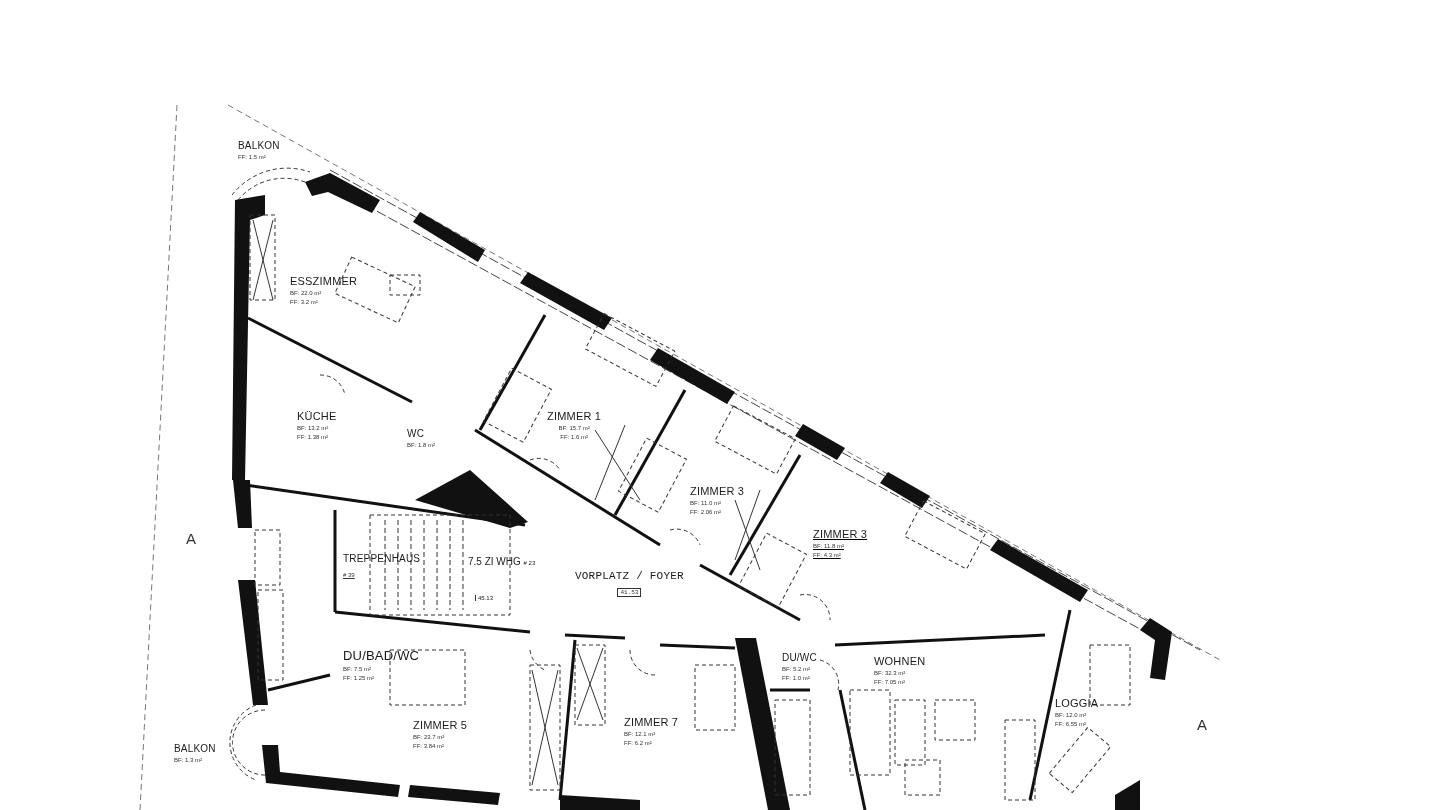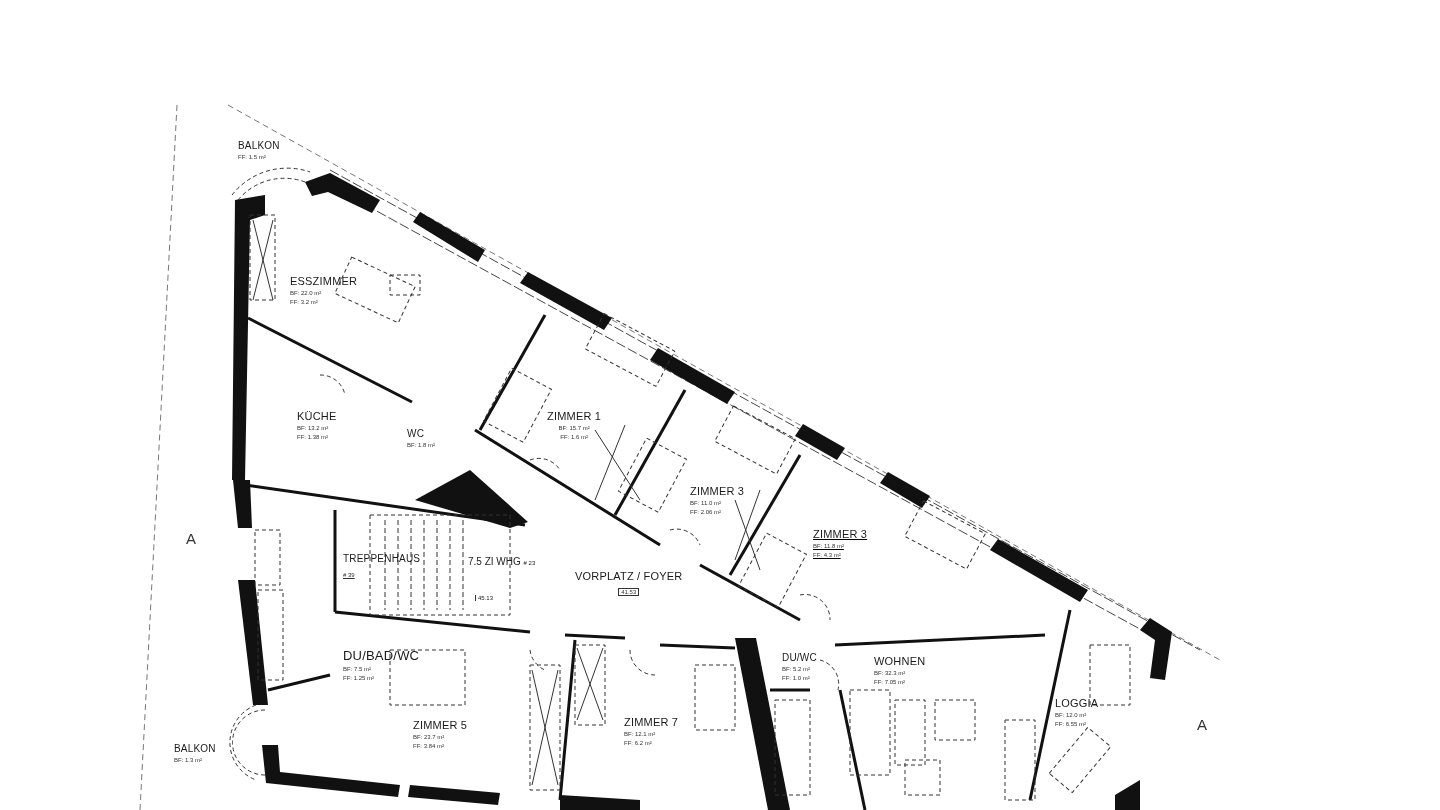--- a/index.html
+++ b/index.html
@@ -166,21 +166,21 @@
   <div class="room-name" style="font-size:10px">TREPPENHAUS</div>
   <div class="room-sub" style="text-decoration:underline;margin-top:8px"># 39</div>
 </div>
 <div class="lbl" style="left:468px;top:557px;font-size:10px;">
   <span>7.5 ZI WHG</span>
   <span style="font-size:6px"># 23</span>
 </div>
 <div class="lbl" style="left:475px;top:595px;font-size:6px;">
   <span class="boxed" style="border-width:0 0 0 1px">45.13</span>
 </div>
-<div class="room" style="left:575px;top:570px;text-align:center;">
+<div class="room" style="left:575px;top:570px;text-align:center;font-family:Liberation Mono, monospace;">
   <div class="room-name">VORPLATZ / FOYER</div>
   <div class="room-sub" style="margin-top:6px"><span class="boxed">41.53</span></div>
 </div>
 <div class="room" style="left:343px;top:648px;">
   <div class="room-name" style="font-size:13px">DU/BAD/WC</div>
   <div class="room-sub">BF: 7.5 m²</div>
   <div class="room-sub">FF: 1.25 m²</div>
 </div>
 <div class="room" style="left:413px;top:719px;">
   <div class="room-name">ZIMMER 5</div>

